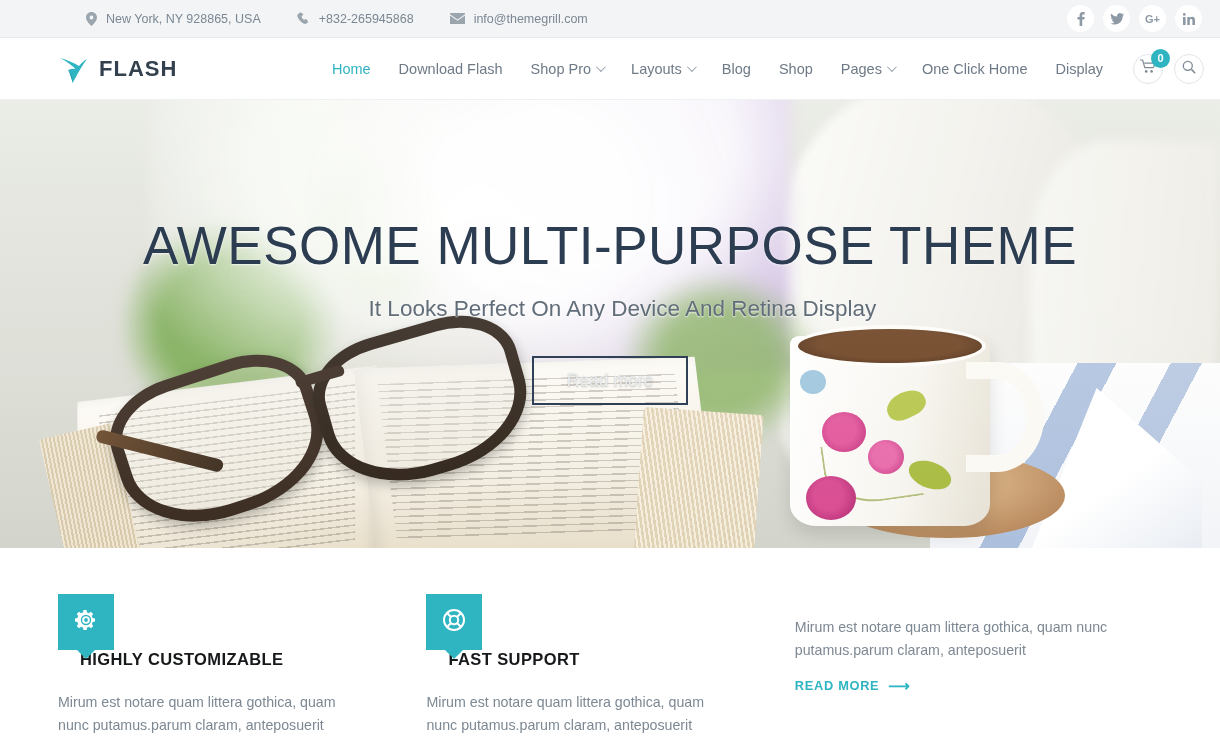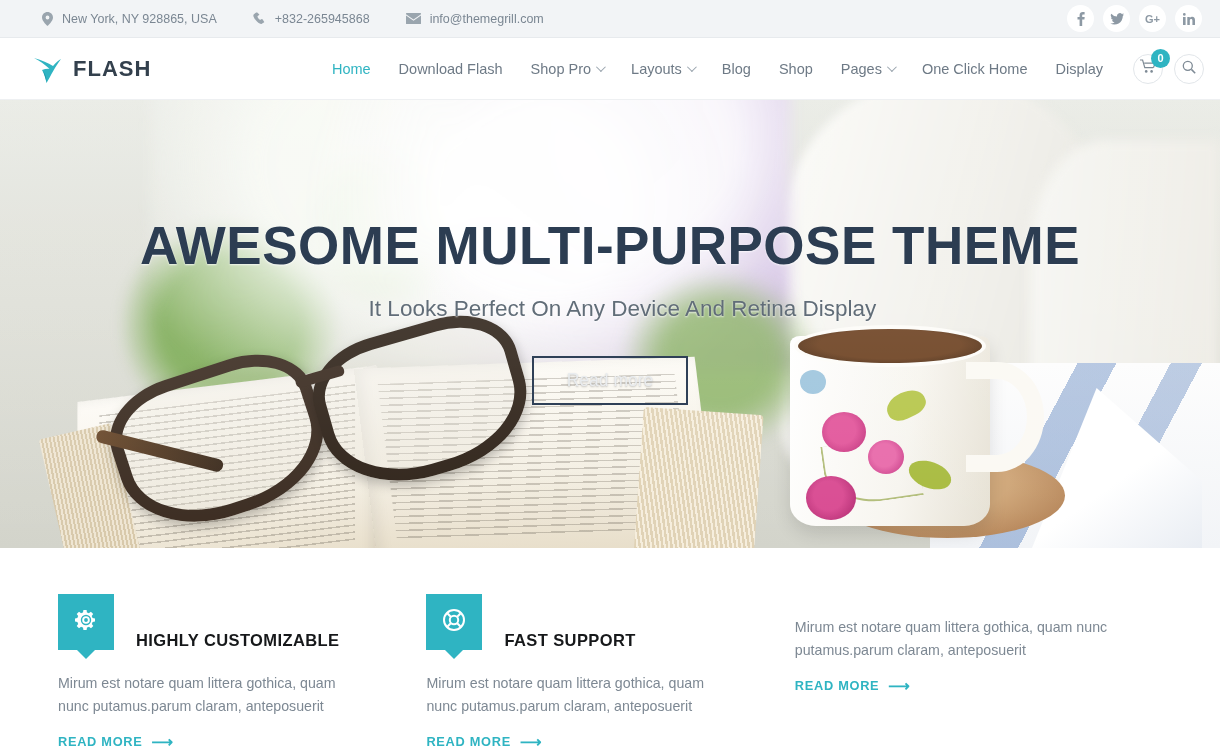--- a/index.html
+++ b/index.html
@@ -11,21 +11,21 @@
     -webkit-font-smoothing:antialiased;
   }
 
   
   .topbar {
     height:38px;
     background:#f2f4f6;
     border-bottom:1px solid #e7eaed;
     display:flex;
     align-items:center;
-    padding:0 18px 0 42px;
+    padding:0 18px 0 86px;
   }
   .topbar-left { display:flex; align-items:center; gap:0; }
   .tb-item {
     display:flex; align-items:center;
     font-size:12.5px; color:#7b8793;
     margin-right:36px; white-space:nowrap;
   }
   .tb-item .ti { margin-right:9px; display:flex; align-items:center; color:#9aa5ae; }
   .topbar-right { margin-left:auto; display:flex; align-items:center; gap:9px; }
   .soc {
@@ -35,21 +35,21 @@
     color:#8d99a4; font-size:11px; font-weight:bold;
     cursor:pointer;
   }
   .soc svg { display:block; }
 
   
   .header {
     height:62px;
     background:#fff;
     display:flex; align-items:center;
-    padding:0 16px 0 32px;
+    padding:0 16px 0 58px;
     border-bottom:1px solid #eef0f2;
     position:relative; z-index:5;
   }
   .brand { display:flex; align-items:center; cursor:pointer; }
   .brand-mark { width:30px; height:30px; margin-right:11px; }
   .brand-text {
     font-size:22px; font-weight:bold; letter-spacing:1px;
     color:#33404d;
   }
   .nav { margin-left:auto; display:flex; align-items:center; }
@@ -238,21 +238,21 @@
   .hero-veil {
     position:absolute; inset:0;
     background:linear-gradient(180deg, rgba(255,255,255,.12) 0 45%, rgba(255,255,255,0) 100%);
   }
 
   .hero-content {
     position:absolute; left:0; right:0; top:118px;
     text-align:center; z-index:3;
   }
   .hero-title {
-    font-size:53px; font-weight:bold; letter-spacing:.5px;
+    font-size:53px; font-weight:normal; letter-spacing:.5px;
     color:#2c3d52; line-height:1.05;
     text-shadow:0 1px 2px rgba(255,255,255,.75);
   }
   .hero-sub {
     margin-top:22px;
     font-size:22.5px; color:#616d78;
     text-shadow:0 1px 2px rgba(255,255,255,.8);
     margin-left:25px;
   }
   .hero-btn {
@@ -263,21 +263,21 @@
     font-size:17.5px; cursor:pointer;
     text-shadow:0 1px 2px rgba(0,0,0,.25);
   }
 
   
   .features {
     display:flex; padding:46px 58px 0 58px; gap:0;
   }
   .feature { width:375px; padding-right:60px; }
   .feature:last-child { padding-right:0; }
-  .f-head { display:flex; align-items:flex-end; }
+  .f-head { display:flex; align-items:flex-start;flex-direction:column; }
   .f-badge {
     width:56px; height:56px; background:#2fb4c2;
     position:relative;
     display:flex; align-items:center; justify-content:center;
     flex:0 0 auto;
   }
   .f-badge::after {
     content:""; position:absolute; left:50%; bottom:-9px;
     transform:translateX(-50%);
     border-left:9px solid transparent; border-right:9px solid transparent;

